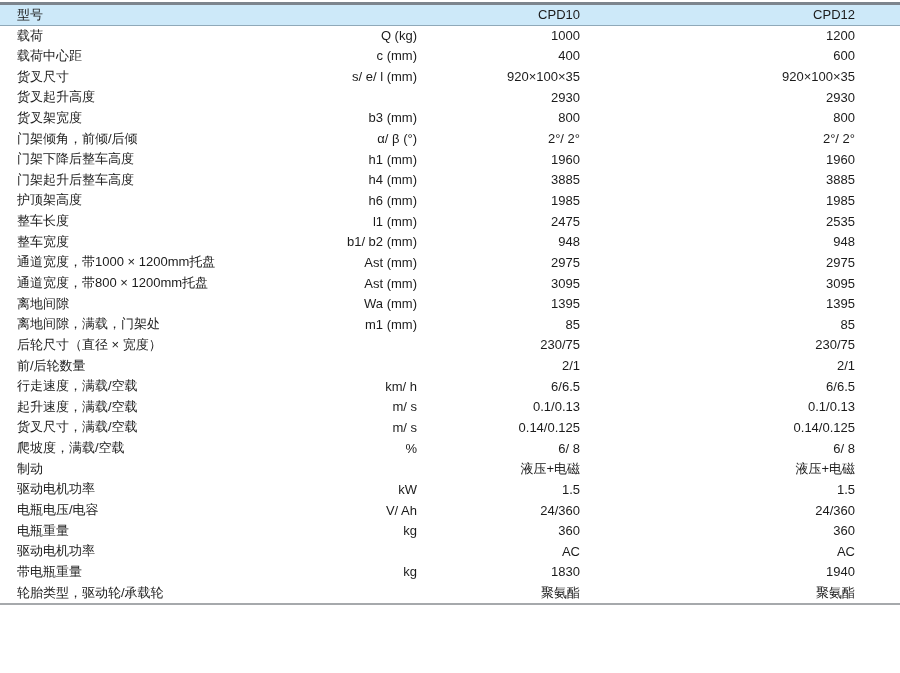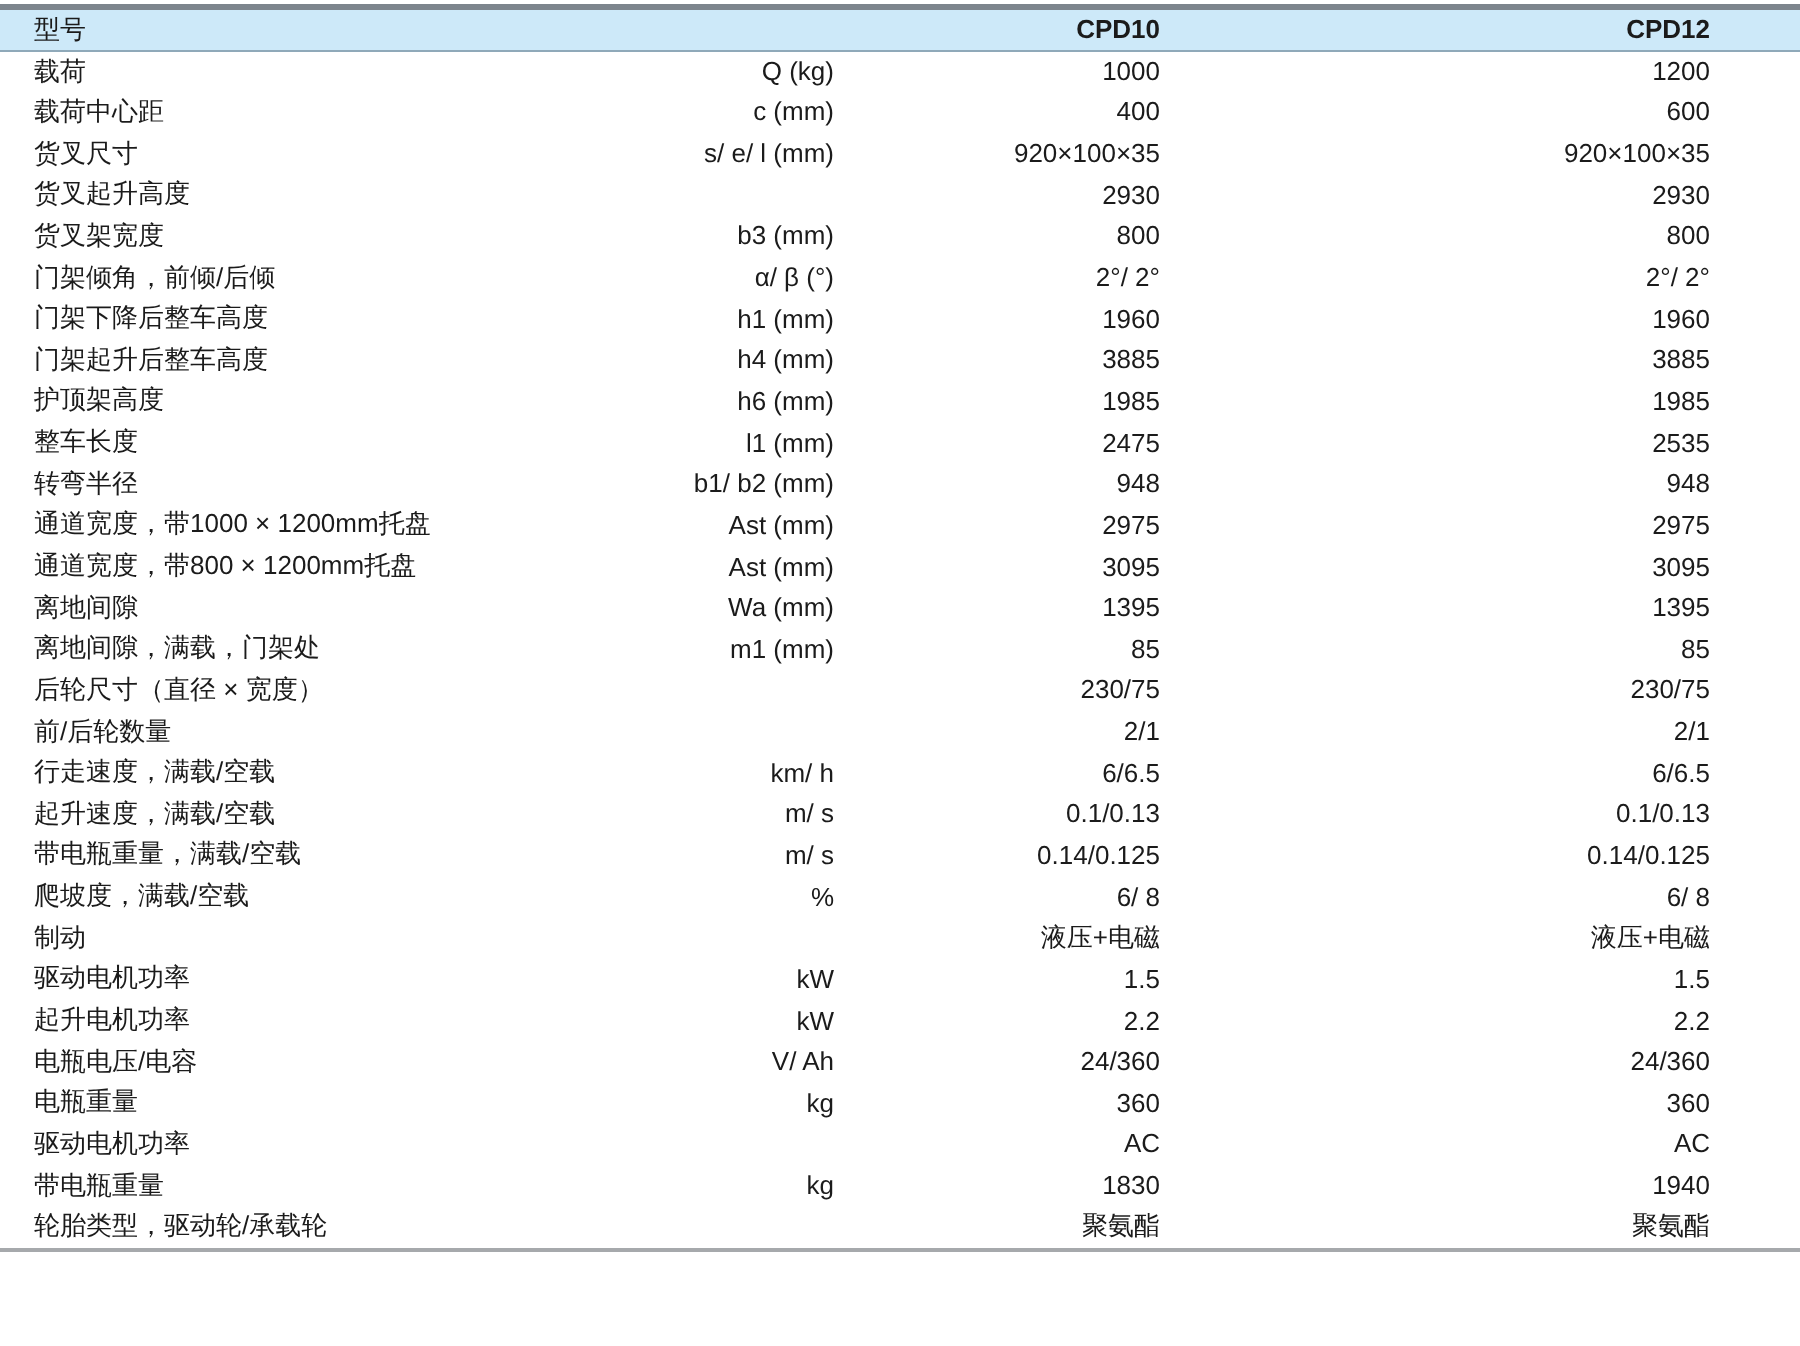--- a/index.html
+++ b/index.html
@@ -41,21 +41,21 @@
     vertical-align:middle;
   }
   tbody td{
     height:20.65px;
     padding:0;
     vertical-align:middle;
     white-space:nowrap;
   }
   .label{text-align:left;padding-left:17px;font-weight:normal;}
   .unit,.cpd10,.cpd12{text-align:right;font-weight:normal;}
-  thead th.cpd10,thead th.cpd12{font-weight:bold;}
+  thead th.cpd10,thead th.cpd12{font-weight:normal;}
 </style>
 </head>
 <body>
 
 <div class="spec-wrap">
   <table>
     <colgroup>
       <col class="c-label">
         <col class="c-unit">
         <col class="c-v1">
@@ -136,21 +136,21 @@
           <td></td>
         </tr>
         <tr>
           <td class="label">整车长度</td>
           <td class="unit">l1 (mm)</td>
           <td class="cpd10">2475</td>
           <td class="cpd12">2535</td>
           <td></td>
         </tr>
         <tr>
-          <td class="label">转弯半径</td>
+          <td class="label">整车宽度</td>
           <td class="unit">b1/ b2 (mm)</td>
           <td class="cpd10">948</td>
           <td class="cpd12">948</td>
           <td></td>
         </tr>
         <tr>
           <td class="label">通道宽度，带1000 × 1200mm托盘</td>
           <td class="unit">Ast (mm)</td>
           <td class="cpd10">2975</td>
           <td class="cpd12">2975</td>
@@ -199,21 +199,21 @@
           <td></td>
         </tr>
         <tr>
           <td class="label">起升速度，满载/空载</td>
           <td class="unit">m/ s</td>
           <td class="cpd10">0.1/0.13</td>
           <td class="cpd12">0.1/0.13</td>
           <td></td>
         </tr>
         <tr>
-          <td class="label">带电瓶重量，满载/空载</td>
+          <td class="label">货叉尺寸，满载/空载</td>
           <td class="unit">m/ s</td>
           <td class="cpd10">0.14/0.125</td>
           <td class="cpd12">0.14/0.125</td>
           <td></td>
         </tr>
         <tr>
           <td class="label">爬坡度，满载/空载</td>
           <td class="unit">%</td>
           <td class="cpd10">6/ 8</td>
           <td class="cpd12">6/ 8</td>
@@ -224,27 +224,20 @@
           <td class="unit"></td>
           <td class="cpd10">液压+电磁</td>
           <td class="cpd12">液压+电磁</td>
           <td></td>
         </tr>
         <tr>
           <td class="label">驱动电机功率</td>
           <td class="unit">kW</td>
           <td class="cpd10">1.5</td>
           <td class="cpd12">1.5</td>
-          <td></td>
-        </tr>
-        <tr>
-          <td class="label">起升电机功率</td>
-          <td class="unit">kW</td>
-          <td class="cpd10">2.2</td>
-          <td class="cpd12">2.2</td>
           <td></td>
         </tr>
         <tr>
           <td class="label">电瓶电压/电容</td>
           <td class="unit">V/ Ah</td>
           <td class="cpd10">24/360</td>
           <td class="cpd12">24/360</td>
           <td></td>
         </tr>
         <tr>

